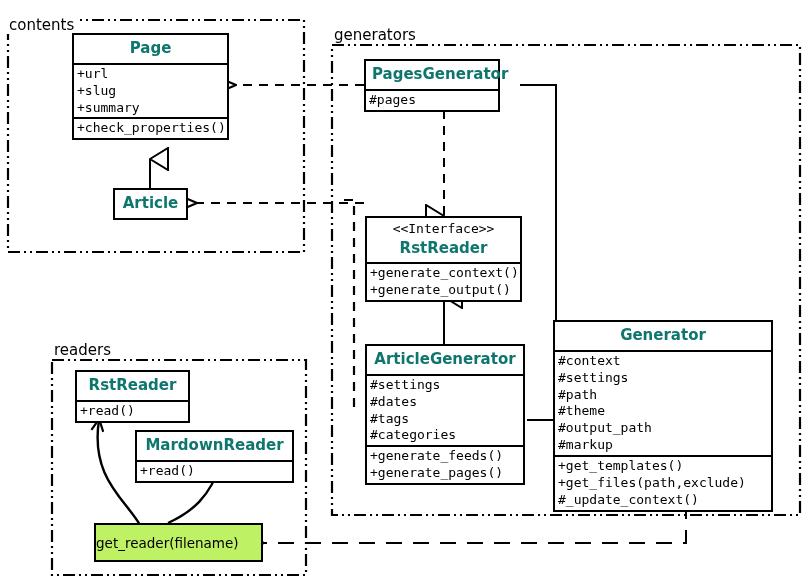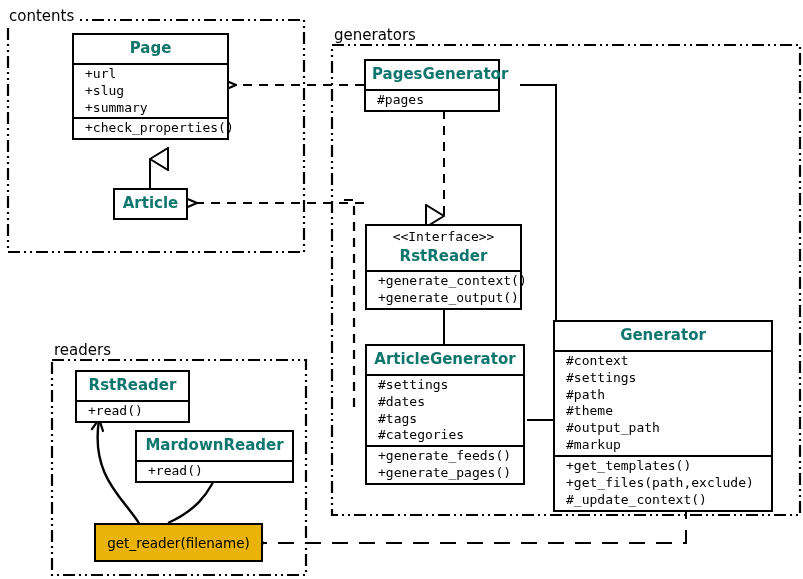--- a/index.html
+++ b/index.html
@@ -50,34 +50,33 @@
     color: #000;
   }
   .uml-compartment {
     border-top: 2px solid #000;
     padding: 1px 0 1px 0;
   }
   .uml-row {
     font-family: "DejaVu Sans Mono", monospace;
     font-size: 13px;
     line-height: 1.30;
-    padding: 0 11px;
+    padding: 0 3px;
     color: #000;
     white-space: nowrap;
   }
   
   .func-box {
     position: absolute;
     box-sizing: border-box;
     border: 2px solid #000;
-    background: #eab308;
+    background: #bef264;
     z-index: 5;
     display: flex;
     align-items: center;
-    justify-content: center;
   }
   .func-label {
     font-size: 13.5px;
     color: #000;
     white-space: nowrap;
   }
   .pkg-label {
     position: absolute;
     font-size: 15px;
     color: #000;
@@ -96,21 +95,21 @@
 
     <rect x="8" y="20" width="296" height="232" fill="none" stroke="#000" stroke-width="2.2" stroke-dasharray="12 4 2 4 2 4"></rect>
 
     <rect x="332" y="45" width="468" height="470" fill="none" stroke="#000" stroke-width="2.2" stroke-dasharray="12 4 2 4 2 4"></rect>
 
     <path d="M 344 200 L 354 200 L 354 413" fill="none" stroke="#000" stroke-width="2.2" stroke-dasharray="9 7"></path>
 
     <rect x="52" y="360" width="254" height="215" fill="none" stroke="#000" stroke-width="2.2" stroke-dasharray="12 4 2 4 2 4"></rect>
   </svg>
 
-  <div class="pkg-label" style="left:6px; top:7px;">contents</div>
+  <div class="pkg-label" style="left:6px; top:16px;">contents</div>
   <div class="pkg-label" style="left:331px; top:26px;">generators</div>
   <div class="pkg-label" style="left:51px; top:341px;">readers</div>
 
   <svg class="layer" viewBox="0 0 803 579" xmlns="http://www.w3.org/2000/svg">
     <defs>
       <marker id="hollow-tri-up" viewBox="0 0 24 20" refX="12" refY="1" markerWidth="24" markerHeight="20" orient="auto-start-reverse" markerUnits="userSpaceOnUse">
         <path d="M 12 1 L 23 19 L 1 19 Z" fill="#fff" stroke="#000" stroke-width="2"></path>
       </marker>
       <marker id="hollow-tri-right" viewBox="0 0 20 24" refX="19" refY="12" markerWidth="20" markerHeight="24" orient="auto" markerUnits="userSpaceOnUse">
         <path d="M 19 12 L 1 23 L 1 1 Z" fill="#fff" stroke="#000" stroke-width="2"></path>
@@ -160,21 +159,21 @@
     <div class="uml-title">Article</div>
   </div>
 
   <div class="uml-class" style="left:364px; top:59px; width:136px;">
     <div class="uml-title">PagesGenerator</div>
     <div class="uml-compartment">
       <div class="uml-row">#pages</div>
     </div>
   </div>
 
-  <div class="uml-class" style="left:365px; top:216px; width:157px;margin-top:8px;">
+  <div class="uml-class" style="left:365px; top:216px; width:157px;">
     <div class="uml-stereotype">&lt;&lt;Interface&gt;&gt;</div>
     <div class="uml-title" style="padding-top:0;">RstReader</div>
     <div class="uml-compartment">
       <div class="uml-row">+generate_context()</div>
       <div class="uml-row">+generate_output()</div>
     </div>
   </div>
 
   <div class="uml-class" style="left:365px; top:344px; width:160px;">
     <div class="uml-title">ArticleGenerator</div>

